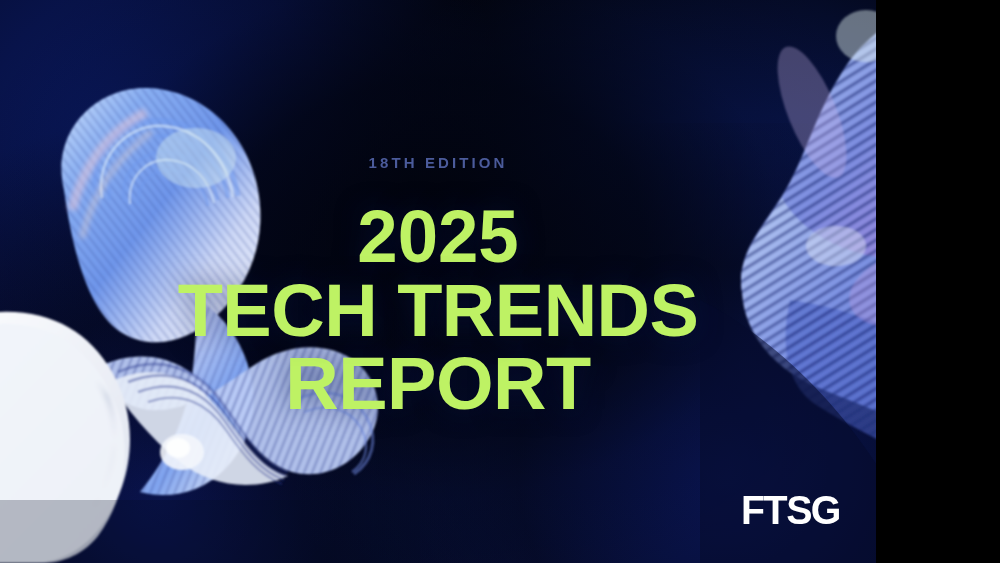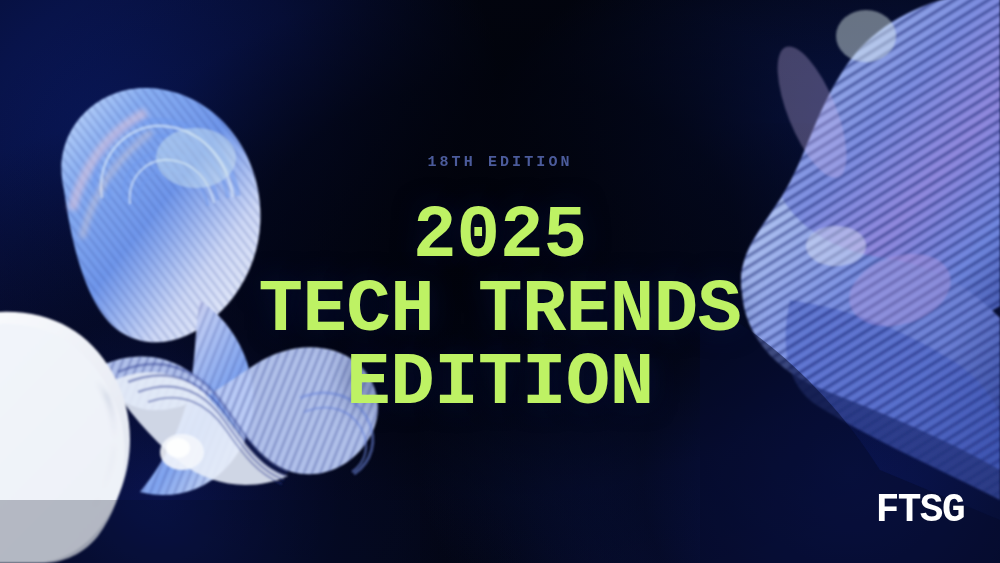--- a/index.html
+++ b/index.html
@@ -3,25 +3,25 @@
 <meta charset="utf-8">
 <title>2025 Tech Trends Report</title>
 <style>
   html, body {
     margin: 0;
     padding: 0;
     background: #000;
   }
   .cover {
     position: relative;
-    width: 1000px;
+    width: 876px;
     height: 563px;
     overflow: hidden;
     background: #02040e;
-    font-family: Liberation Mono, monospace;
+    font-family: Liberation Sans, sans-serif;
   }
 
   
   .bg-base {
     position: absolute; inset: 0;
     background: #02040d;
   }
   .bg-glow-tl {
     position: absolute;
     left: -260px; top: -240px;
@@ -300,19 +300,19 @@
     </g>
 
     <rect x="0" y="500" width="420" height="63" fill="#050a22" opacity="0.25"></rect>
   </svg>
 
   <div class="title-block">
     <div class="edition">18TH EDITION</div>
     <h1 class="headline">
       <span class="hl-year">2025</span>
       <span class="hl-main">TECH TRENDS</span>
-      <span class="hl-report">EDITION</span>
+      <span class="hl-report">REPORT</span>
     </h1>
   </div>
 
   <div class="logo">FTSG</div>
 
 </div>
 
 </body></html>

